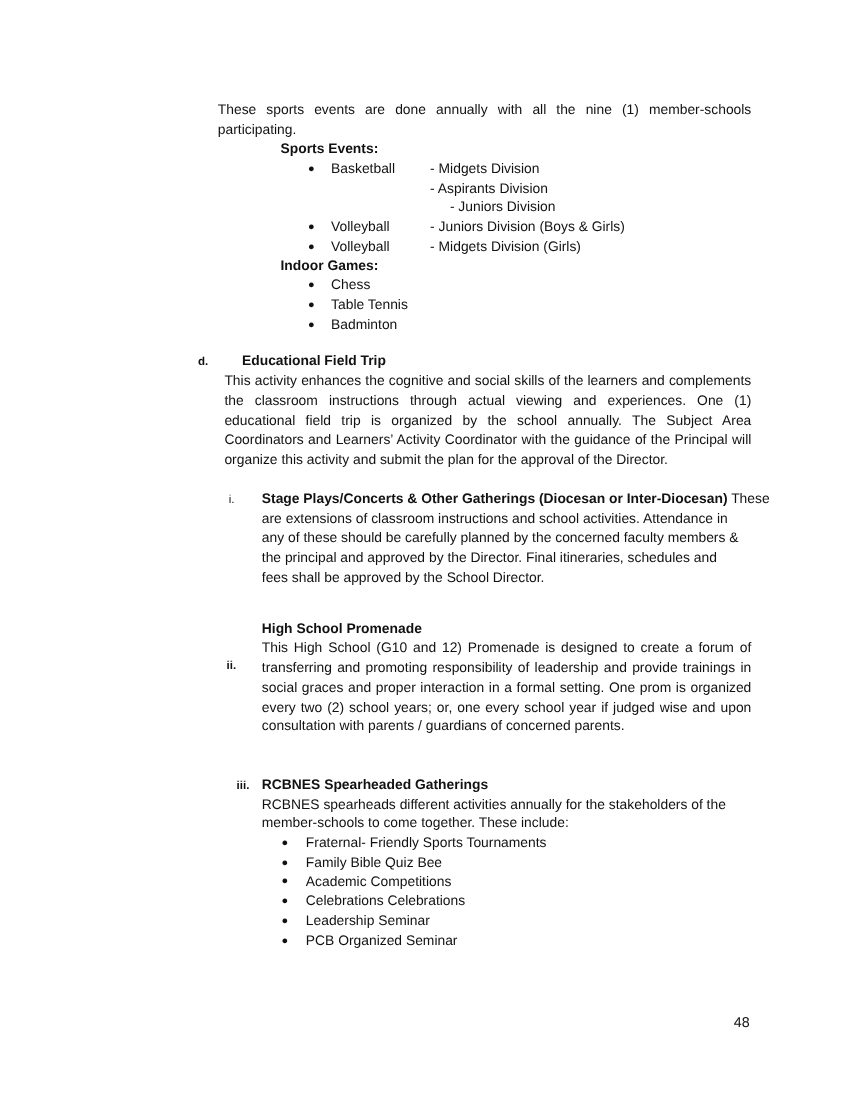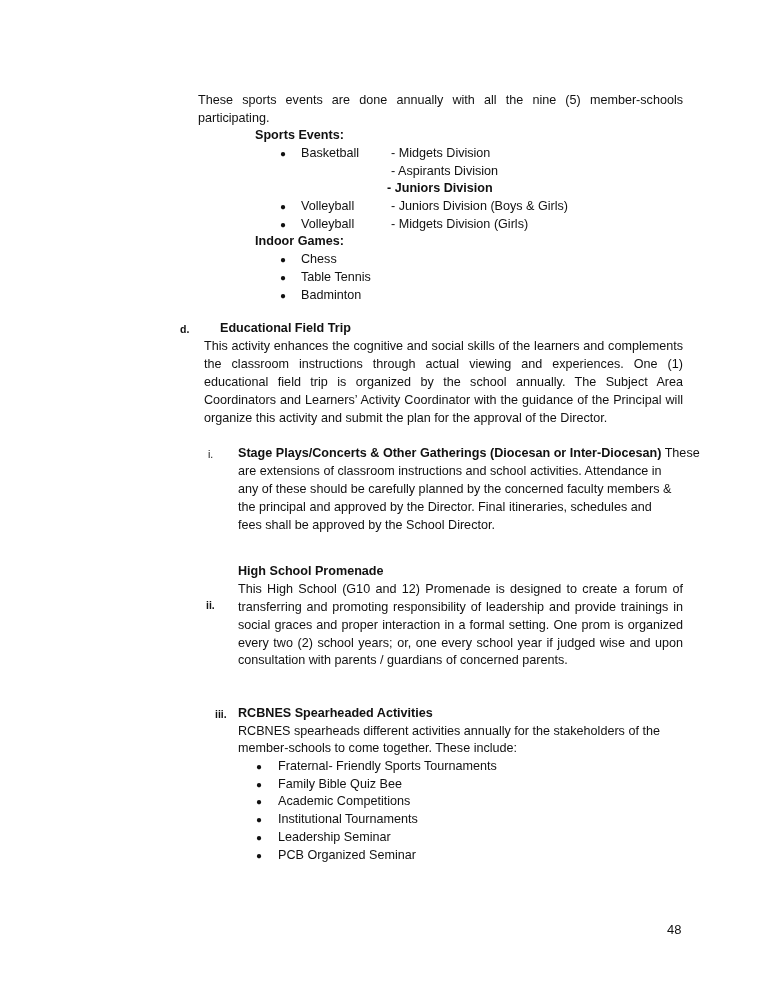--- a/index.html
+++ b/index.html
@@ -7,30 +7,30 @@
          font-family: "Liberation Sans", sans-serif; color: #111; font-size: 12.6px; }
   .line { position: absolute; white-space: nowrap; line-height: 17px; }
   .just { text-align: justify; text-align-last: justify; white-space: normal; }
   b, .bold { font-weight: bold; }
   .bullet { position: absolute; font-size: 10px; line-height: 17px; }
   .small { font-size: 10.5px; }
 </style>
 </head>
 <body>
 
-<div class="line just" style="left:198px; top:92px; width:485px;">These sports events are done annually with all the nine (5) member-schools</div>
+<div class="line just" style="left:198px; top:92px; width:485px;">These sports events are done annually with all the nine (1) member-schools</div>
 <div class="line" style="left:198px; top:110px;">participating.</div>
 
 <div class="line bold" style="left:255px; top:127px;">Sports Events:</div>
 
 <span class="bullet" style="left:280px; top:145px;">●</span>
 <div class="line" style="left:301px; top:145px;">Basketball</div>
 <div class="line" style="left:391px; top:145px;">- Midgets Division</div>
 <div class="line" style="left:391px; top:163px;">- Aspirants Division</div>
-<div class="line" style="left:387px; top:180px;font-weight:bold;">- Juniors Division</div>
+<div class="line" style="left:409px; top:180px;">- Juniors Division</div>
 
 <span class="bullet" style="left:280px; top:198px;">●</span>
 <div class="line" style="left:301px; top:198px;">Volleyball</div>
 <div class="line" style="left:391px; top:198px;">- Juniors Division (Boys &amp; Girls)</div>
 
 <span class="bullet" style="left:280px; top:216px;">●</span>
 <div class="line" style="left:301px; top:216px;">Volleyball</div>
 <div class="line" style="left:391px; top:216px;">- Midgets Division (Girls)</div>
 
 <div class="line bold" style="left:255px; top:233px;">Indoor Games:</div>
@@ -58,30 +58,30 @@
 
 <div class="line bold small" style="left:206px; top:564px;margin-top:33px;">ii.</div>
 <div class="line bold" style="left:238px; top:563px;">High School Promenade</div>
 <div class="line just" style="left:238px; top:581px; width:445px;">This High School (G10 and 12) Promenade is designed to create a forum of</div>
 <div class="line just" style="left:238px; top:599px; width:445px;">transferring and promoting responsibility of leadership and provide trainings in</div>
 <div class="line just" style="left:238px; top:617px; width:445px;">social graces and proper interaction in a formal setting. One prom is organized</div>
 <div class="line just" style="left:238px; top:635px; width:445px;">every two (2) school years; or, one every school year if judged wise and upon</div>
 <div class="line" style="left:238px; top:652px;">consultation with parents / guardians of concerned parents.</div>
 
 <div class="line bold small" style="left:204px; top:706px;margin-left:11px;">iii.</div>
-<div class="line bold" style="left:238px; top:705px;">RCBNES Spearheaded Activities</div>
+<div class="line bold" style="left:238px; top:705px;">RCBNES Spearheaded Gatherings</div>
 <div class="line" style="left:238px; top:723px;">RCBNES spearheads different activities annually for the stakeholders of the</div>
 <div class="line" style="left:238px; top:740px;">member-schools to come together. These include:</div>
 
 <span class="bullet" style="left:256px; top:758px;">●</span>
 <div class="line" style="left:278px; top:758px;">Fraternal- Friendly Sports Tournaments</div>
 <span class="bullet" style="left:256px; top:776px;">●</span>
 <div class="line" style="left:278px; top:776px;">Family Bible Quiz Bee</div>
 <span class="bullet" style="left:256px; top:793px;">●</span>
 <div class="line" style="left:278px; top:793px;">Academic Competitions</div>
 <span class="bullet" style="left:256px; top:811px;">●</span>
-<div class="line" style="left:278px; top:811px;">Institutional Tournaments</div>
+<div class="line" style="left:278px; top:811px;">Celebrations Celebrations</div>
 <span class="bullet" style="left:256px; top:829px;">●</span>
 <div class="line" style="left:278px; top:829px;">Leadership Seminar</div>
 <span class="bullet" style="left:256px; top:847px;">●</span>
 <div class="line" style="left:278px; top:847px;">PCB Organized Seminar</div>
 
 <div class="line" style="left:667px; top:921px; font-size:13px;">48</div>
 
 </body></html>

